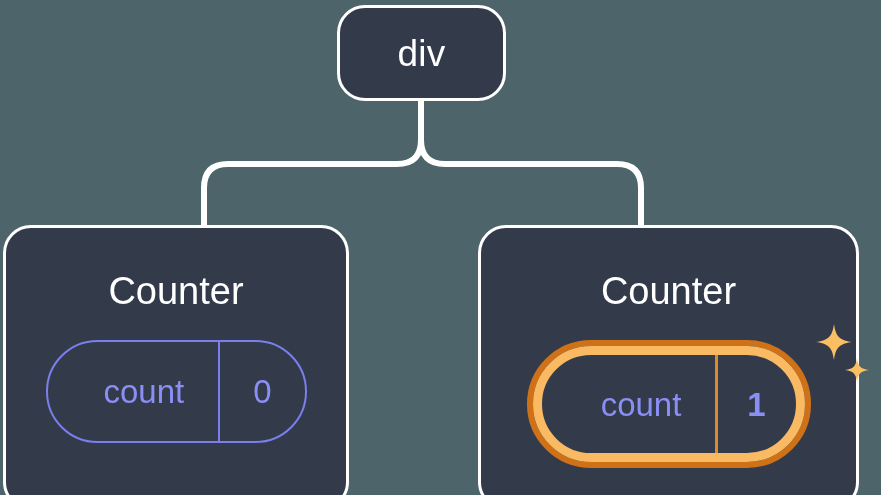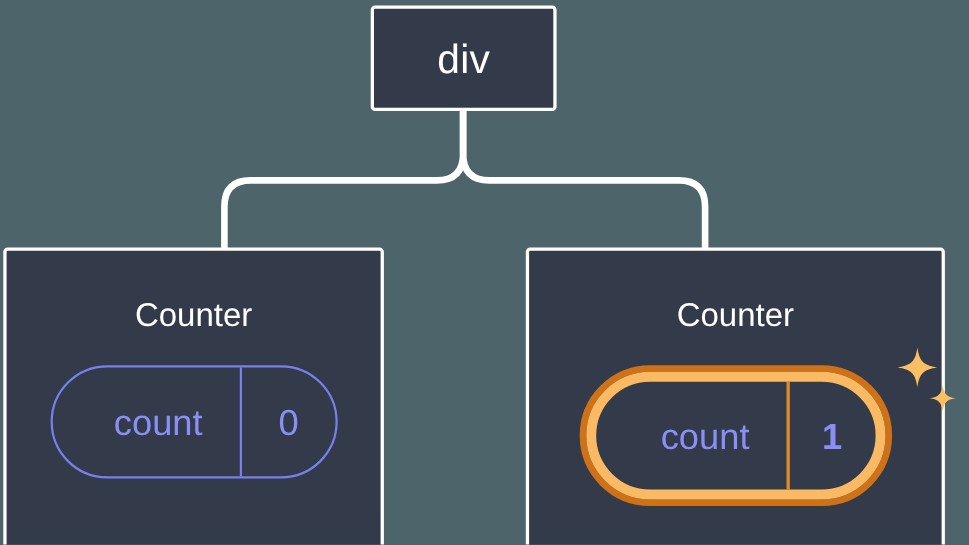--- a/index.html
+++ b/index.html
@@ -27,21 +27,21 @@
     width: 881px;
     height: 495px;
     pointer-events: none;
   }
 
   
   .node {
     position: absolute;
     background: #333b4b;
     border: 3px solid #ffffff;
-    border-radius: 4px;
+    border-radius: 28px;
     box-sizing: border-box;
   }
 
   
   #node-root {
     left: 337px;
     top: 5px;
     width: 169px;
     height: 96px;
     display: flex;
@@ -63,21 +63,21 @@
     padding-top: 44px;
     display: flex;
     flex-direction: column;
     align-items: center;
   }
   #node-left  { left: 3px;   width: 346px; }
   #node-right { left: 478px; width: 381px; }
 
   .node-child .node-title {
     color: #ffffff;
-    font-size: 30px;
+    font-size: 38px;
     font-weight: 400;
     line-height: 1;
     margin-bottom: 30px;
   }
 
   
   .pill {
     position: relative;
     display: flex;
     align-items: stretch;

